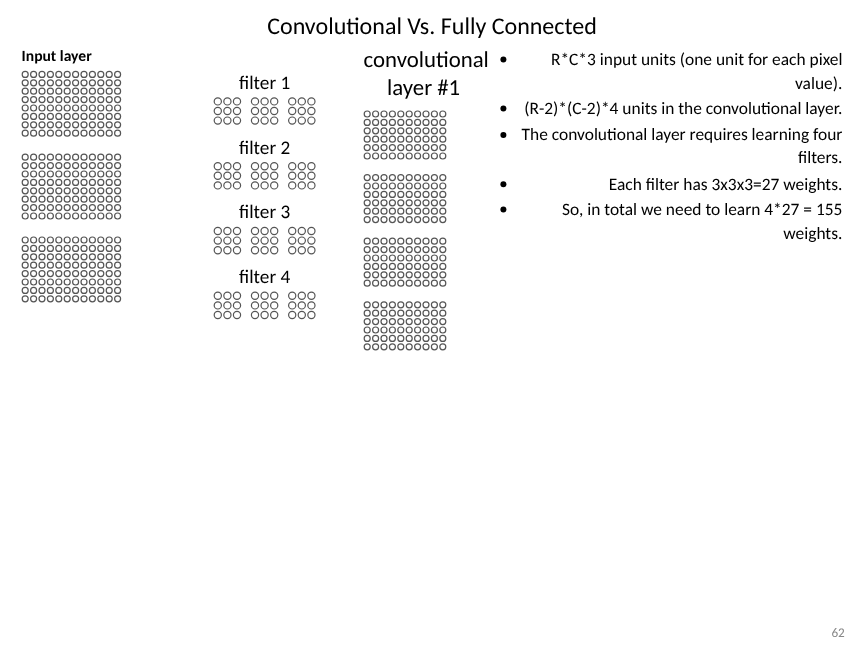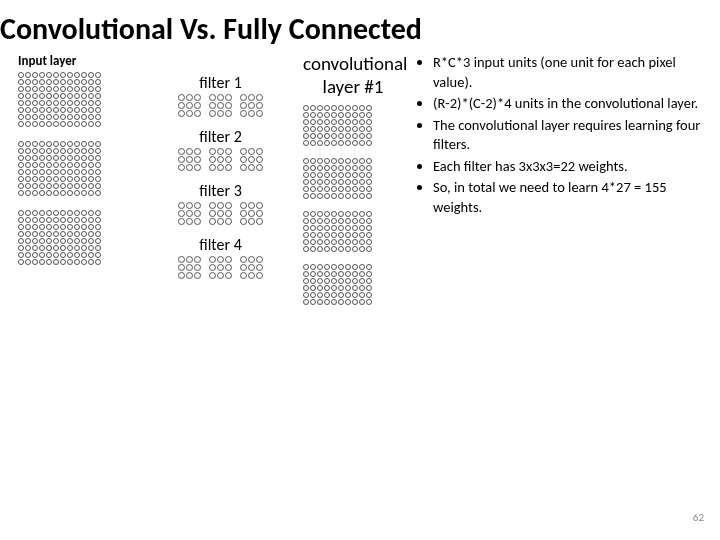--- a/index.html
+++ b/index.html
@@ -1,38 +1,38 @@
 <!DOCTYPE html>
 <html><head>
 <meta charset="utf-8">
 <style>
   * { margin: 0; padding: 0; box-sizing: border-box; }
   body { width: 720px; height: 540px; font-family: Calibri, Arial, sans-serif; background: #fff; position: relative; overflow: hidden; }
-  .title { font-size: 30px; padding: 10px 0 6px; font-weight: 700; }
+  .title { font-size: 20px; text-align: center; padding: 10px 0 6px; font-weight: 400; }
   .content { display: flex; padding: 0 18px; }
   .col-input { width: 120px; }
   .col-filters { width: 125px; margin-left: 20px; margin-top: 20px; }
   .col-conv { width: 100px; margin-left: 20px; }
-  .col-bullets { flex: 1; margin-left: 12px; }
+  .col-bullets { flex: 1; margin-left: 12px; text-align: right; }
   .input-label { font-size: 13px; margin-bottom: 4px; font-weight: 600; }
   .conv-label { font-size: 19px; text-align: center; line-height: 1.2; margin-bottom: 6px; }
   .grid { display: grid; gap: 1px; }
   .circle { width: 6px; height: 6px; border: 1px solid #555; border-radius: 50%; background: #fff; }
   .big-grid { grid-template-columns: repeat(12, 6px); margin-bottom: 14px; }
   .big-grid-8 { grid-template-rows: repeat(8, 6px); }
   .conv-grid { grid-template-columns: repeat(10, 6px); margin-bottom: 12px; }
   .conv-grid-6 { grid-template-rows: repeat(6, 6px); }
   .filter-block { margin-bottom: 10px; }
   .filter-label { font-size: 16px; margin-bottom: 2px; text-align: center; }
   .filter-row { display: flex; gap: 8px; justify-content: center; }
   .small-grid { display: grid; grid-template-columns: repeat(3, 7px); grid-template-rows: repeat(3, 7px); gap: 1px; }
   .small-grid .circle { width: 7px; height: 7px; }
   .bullets { font-size: 14.5px; line-height: 1.35; padding-left: 18px; }
   .bullets li { margin-bottom: 2px; }
-  .pagenum { position: absolute; bottom: 16px; right: 16px; font-size: 11px; color: #888; }
+  .pagenum { position: absolute; bottom: 6px; right: 16px; font-size: 11px; color: #888; }
 </style>
 </head>
 <body>
 
 <div class="title">Convolutional Vs. Fully Connected</div>
 
 <div class="content">
 
   <div class="col-input">
     <div class="input-label">Input layer</div>
@@ -745,20 +745,20 @@
           <div class="circle"></div>
         </div>
       </div>
   </div>
 
   <div class="col-bullets">
     <ul class="bullets" id="bullet-list">
         <li>R*C*3 input units (one unit for each pixel value).</li>
         <li>(R-2)*(C-2)*4 units in the convolutional layer.</li>
         <li>The convolutional layer requires learning four filters.</li>
-        <li>Each filter has 3x3x3=22 weights.</li>
+        <li>Each filter has 3x3x3=27 weights.</li>
         <li>So, in total we need to learn 4*27 = 155 weights.</li>
       </ul>
   </div>
 
 </div>
 
 <div class="pagenum">62</div>
 
 </body></html>

